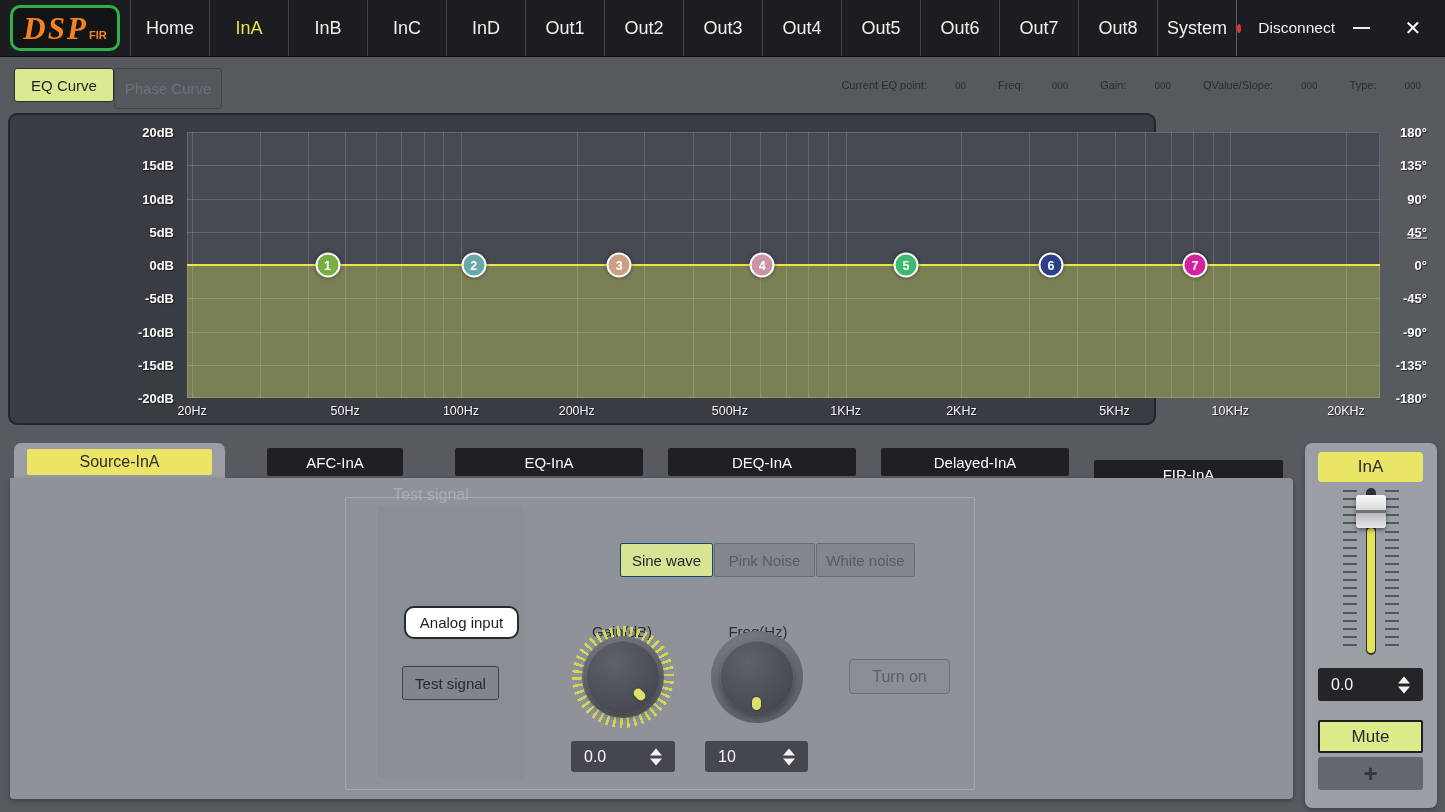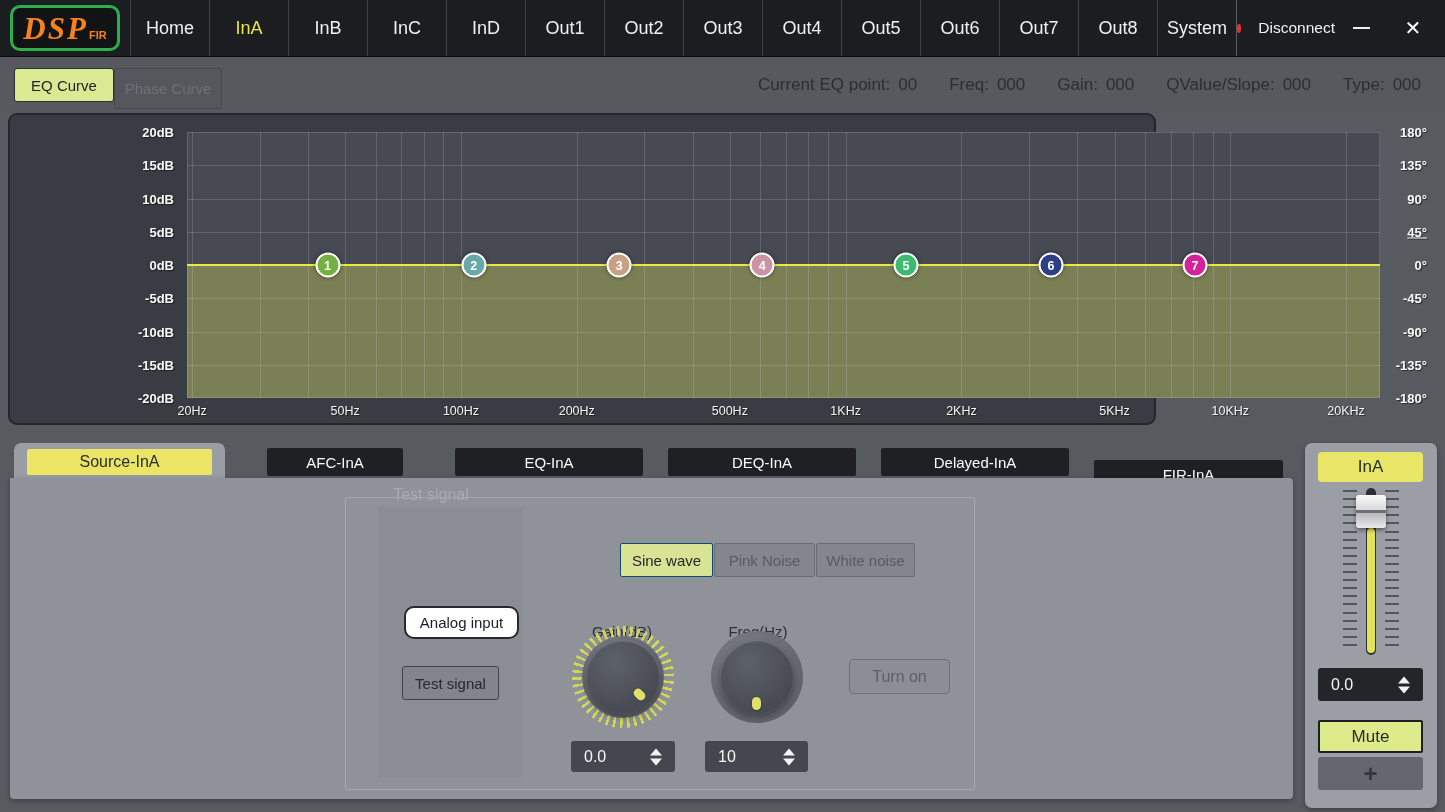--- a/index.html
+++ b/index.html
@@ -27,22 +27,22 @@
 
   
   .eqstrip{position:absolute;left:0;top:57px;width:1445px;height:56px;background:#56595e;
            display:flex;align-items:center;box-sizing:border-box;}
   .btn{display:flex;align-items:center;justify-content:center;box-sizing:border-box;cursor:pointer;}
   .eq-curve-btn{position:absolute;left:14px;top:11px;width:100px;height:34px;background:#dce993;
                 border:1px solid #2c2f34;border-radius:3px;color:#1e2126;font-size:15px;}
   .phase-curve-btn{position:absolute;left:114px;top:11px;width:108px;height:41px;background:#54575c;
                    border:1px solid #43464b;border-radius:3px;color:#6d7076;font-size:15px;}
   .statusbar{position:absolute;right:24px;top:0;height:56px;display:flex;align-items:center;gap:32px;}
-  .status-item{color:#2b2e33;font-size:17px;display:flex;align-items:center;justify-content:center;}
-  .status-item b{font-weight:normal;margin-left:8px;}
+  .status-item{color:#2b2e33;font-size:11px;display:flex;align-items:center;justify-content:center;}
+  .status-item b{font-weight:normal;margin-left:28px;font-family:Liberation Serif, serif;}
 
   
   .graph{position:absolute;left:8px;top:113px;width:1148px;height:312px;background:#393c42;
          border:2px solid #24262b;border-radius:9px;box-sizing:border-box;}
   .plot{position:absolute;left:177px;top:17px;width:1193px;height:266px;
         background:linear-gradient(to bottom,#474a53 0 50%,#7b7f55 50% 100%);
         box-shadow:inset 0 0 0 1px rgba(235,235,235,0.18);}
   .vgrid{position:absolute;top:0;bottom:0;width:1px;background:rgba(238,238,238,0.17);}
   .hgrid{position:absolute;left:0;right:0;height:1px;background:rgba(238,238,238,0.17);}
   .zero-line{position:absolute;left:0;right:0;top:50%;height:2px;margin-top:-1px;background:#e9ea41;z-index:2;}

